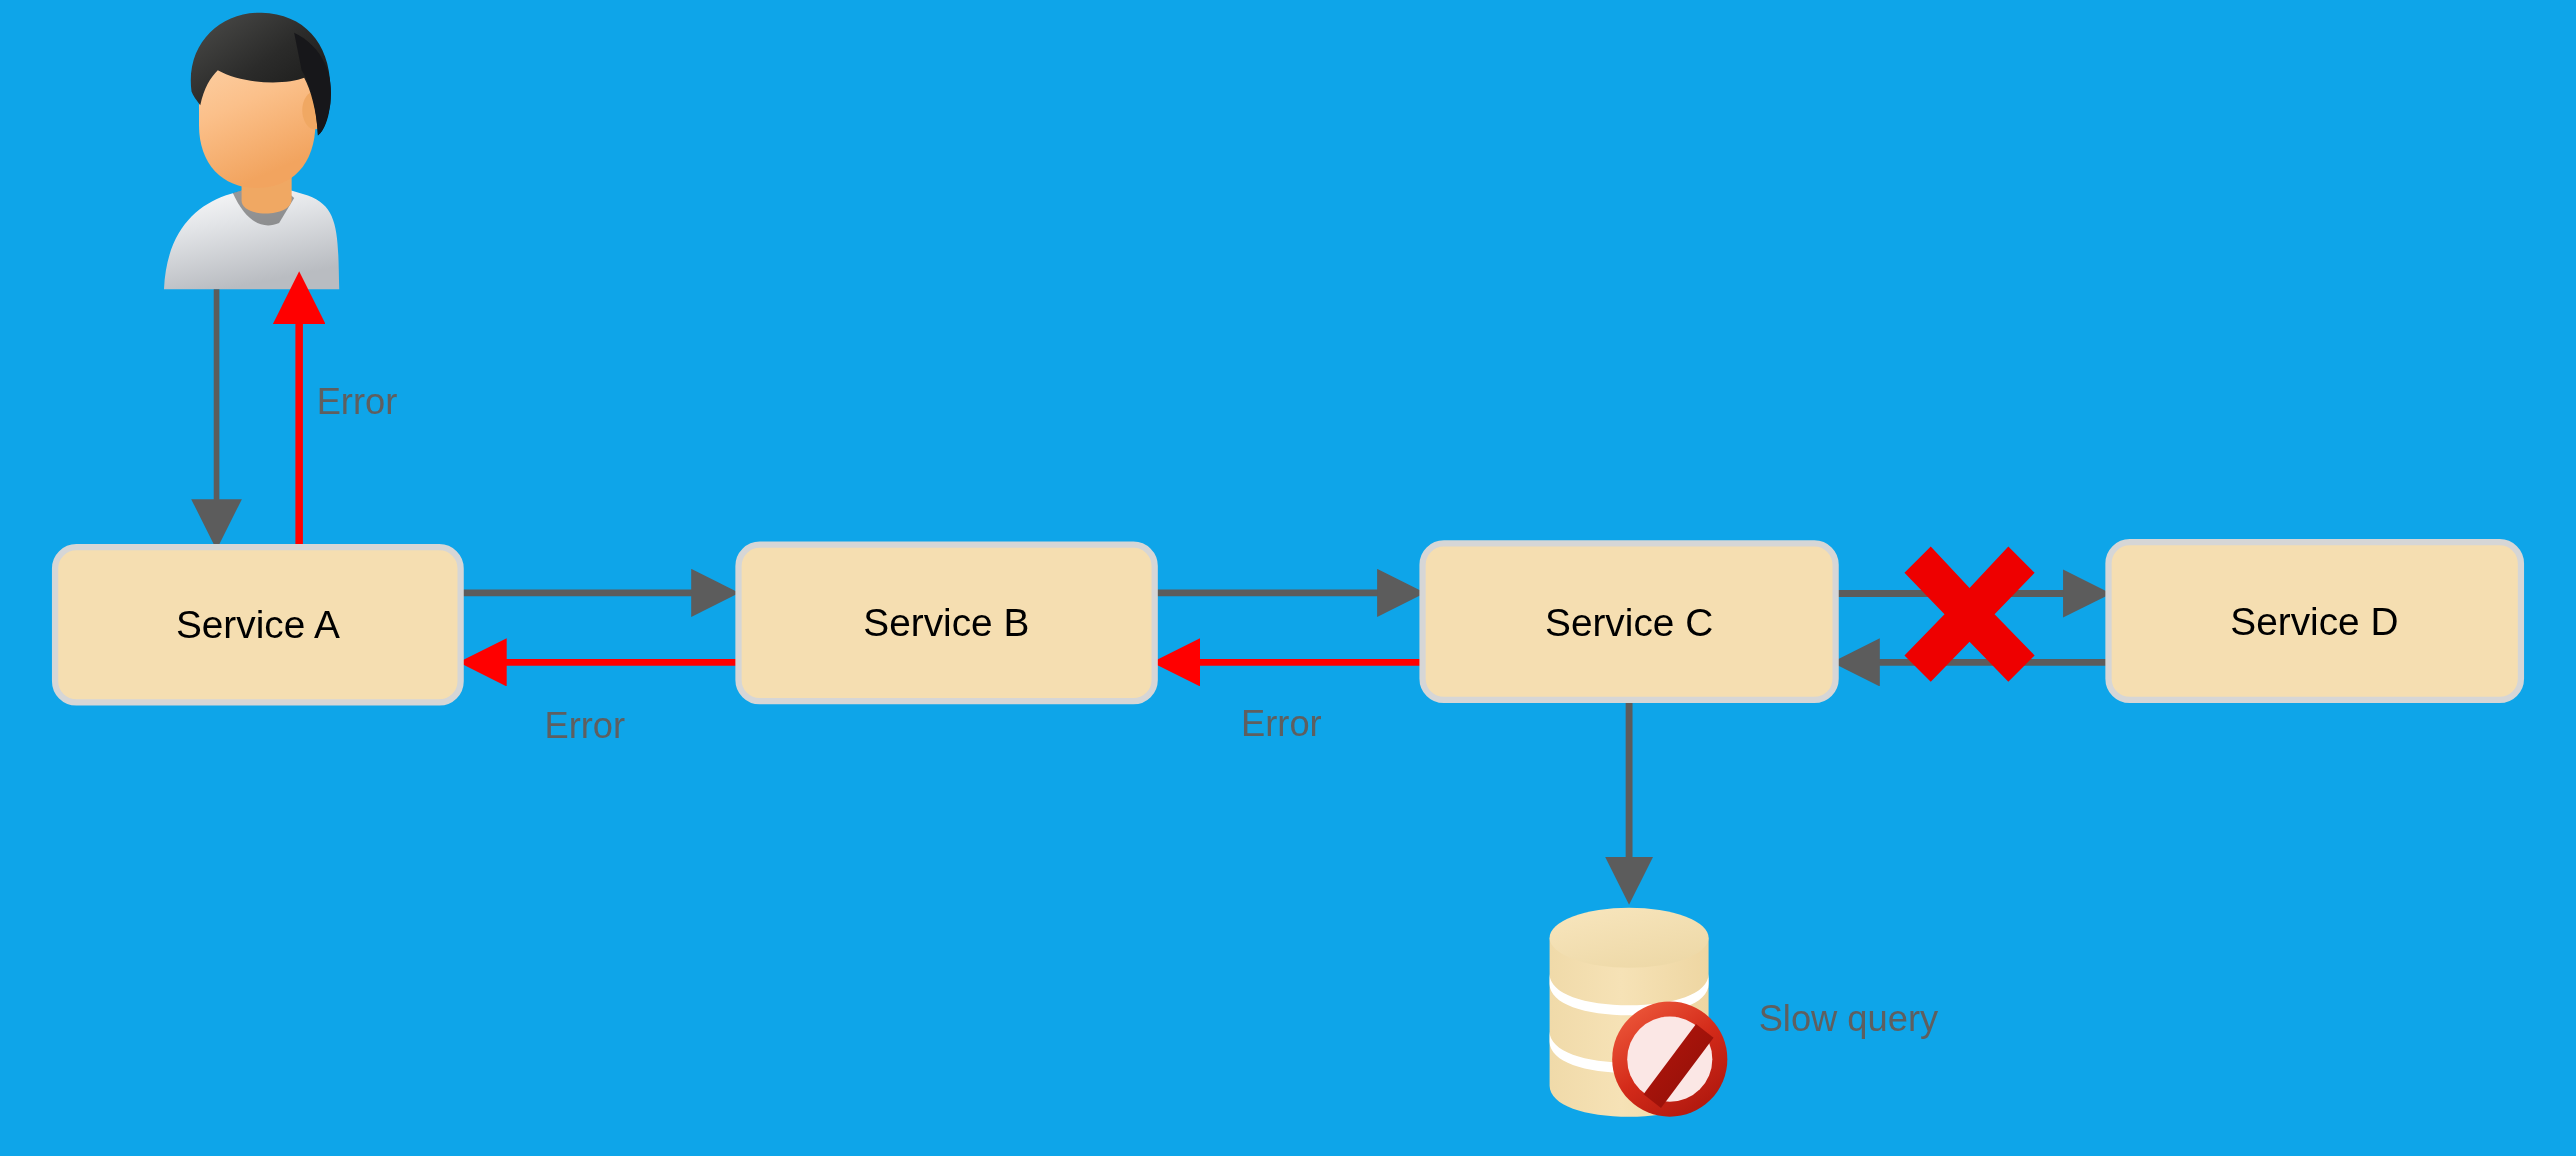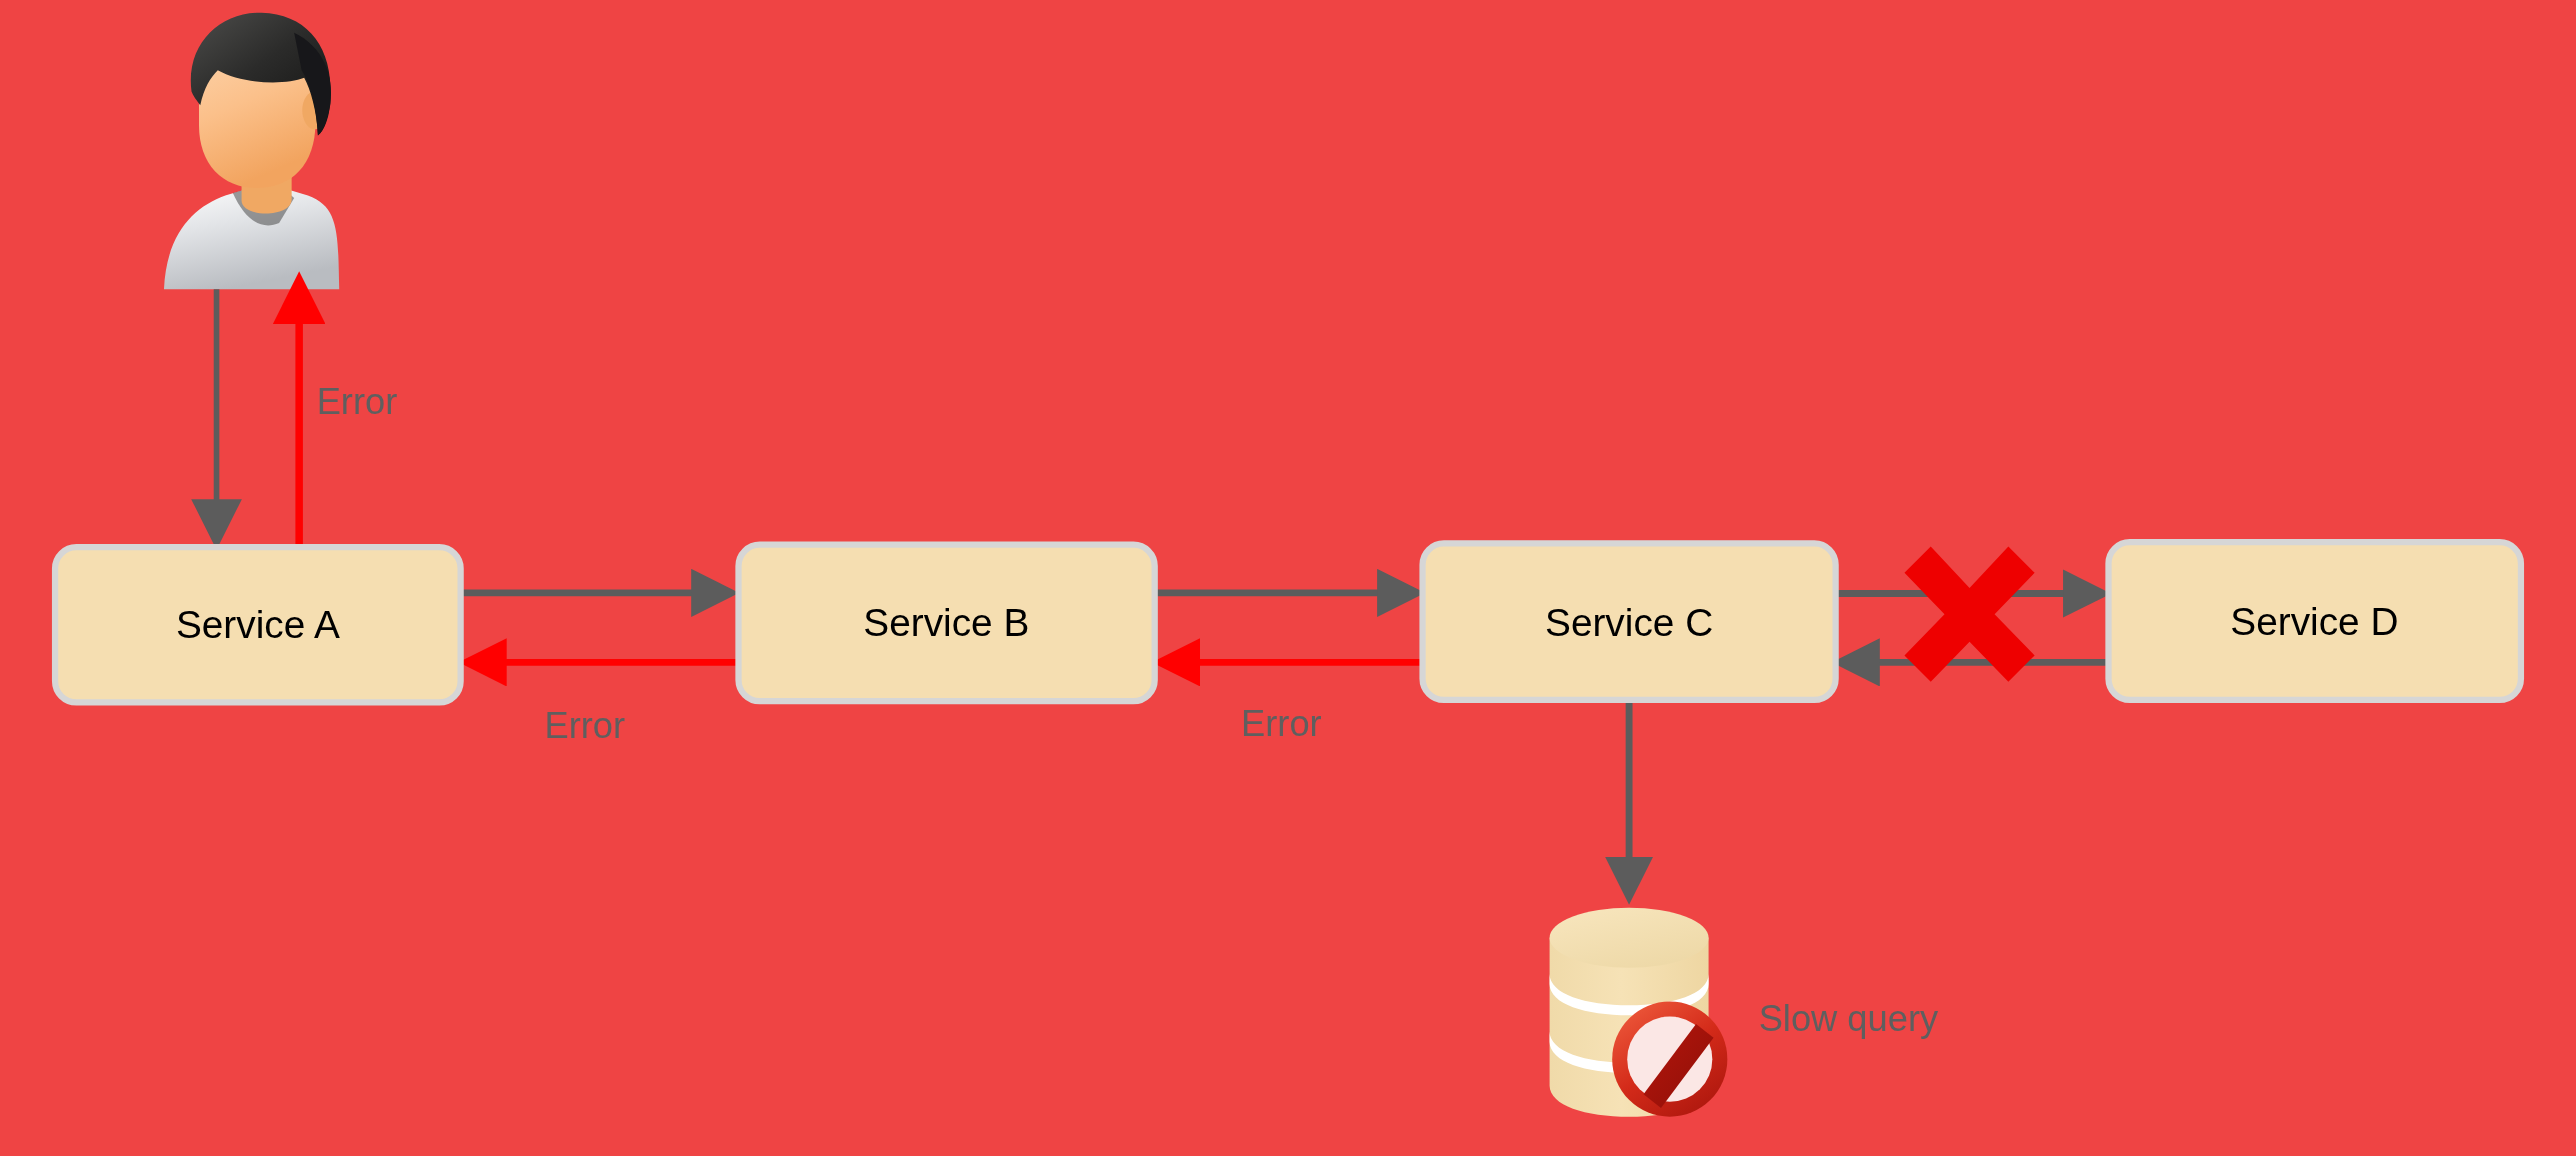--- a/index.html
+++ b/index.html
@@ -7,21 +7,21 @@
     padding: 0;
     background: #ffffff;
   }
   body {
     font-family: "Liberation Sans", sans-serif;
   }
   #canvas {
     position: relative;
     width: 2576px;
     height: 1157px;
-    background: #ef4444;
+    background: #0ea5e9;
     overflow: hidden;
   }
   #diagram-svg {
     position: absolute;
     left: 0;
     top: 0;
     width: 2576px;
     height: 1157px;
   }
   .node-label {

